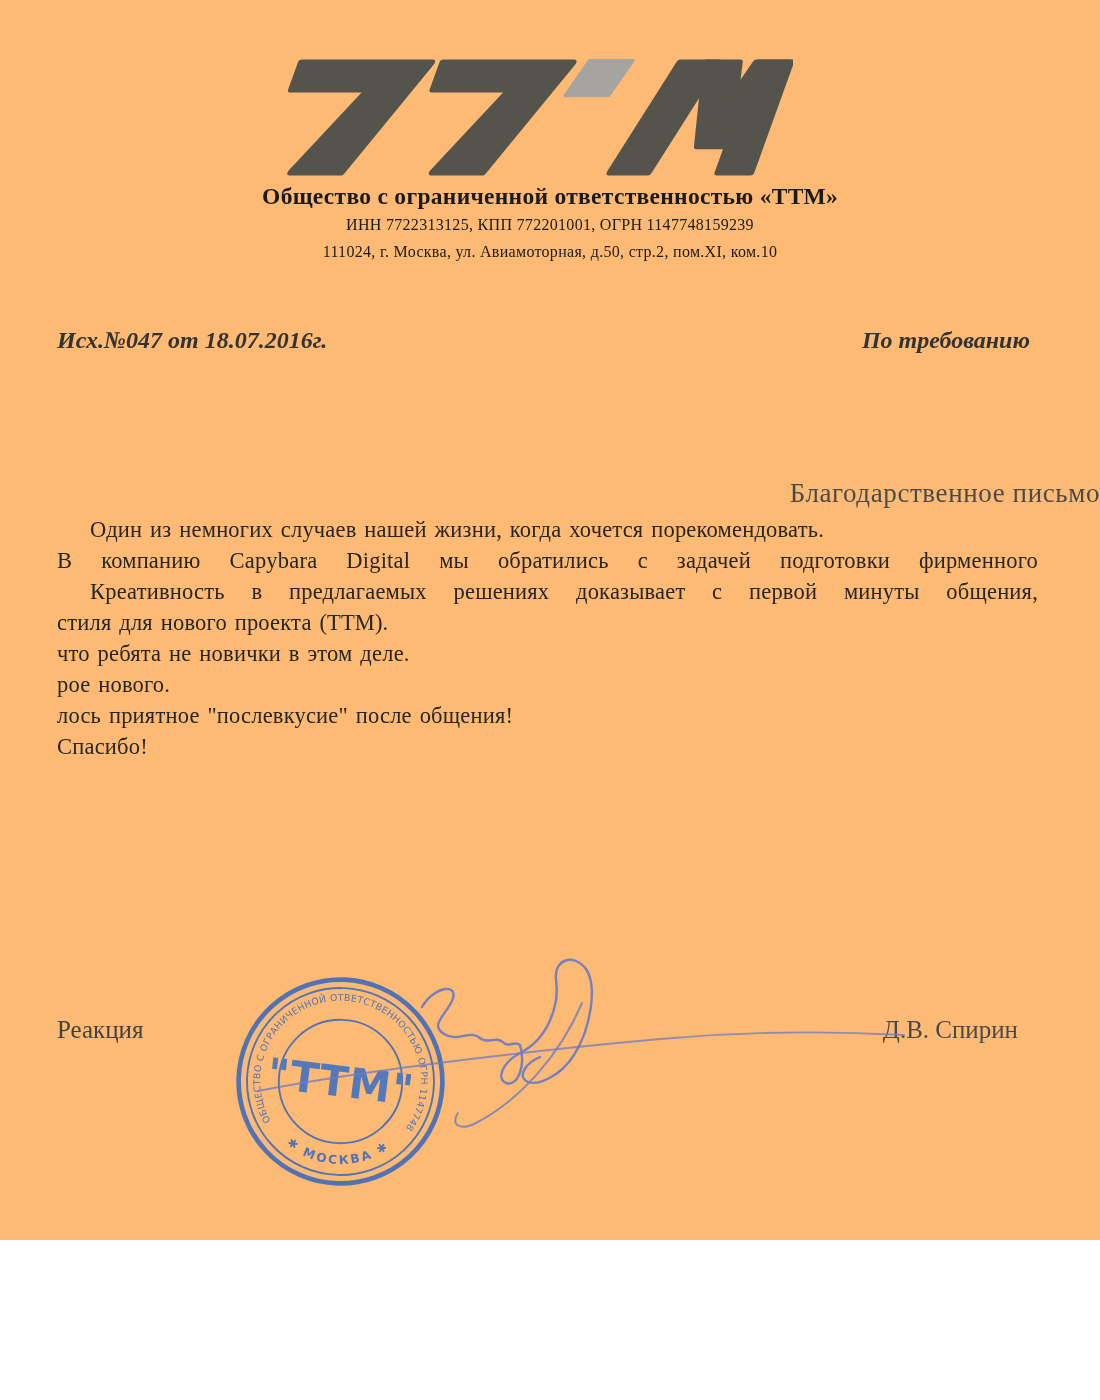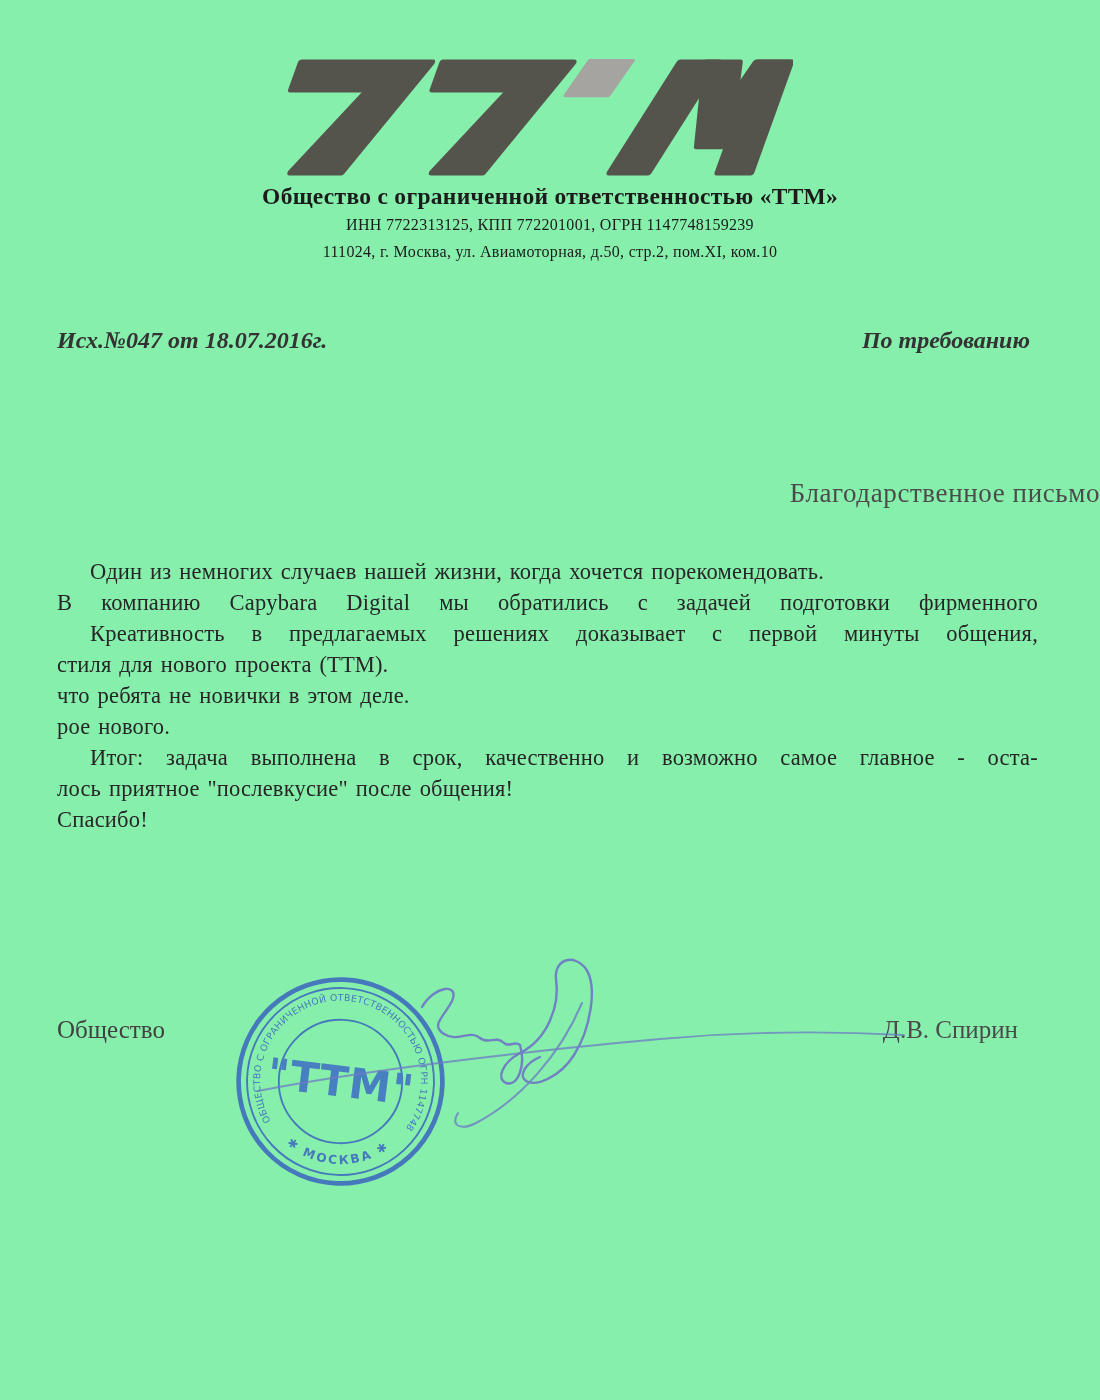--- a/index.html
+++ b/index.html
@@ -1,34 +1,34 @@
 <!DOCTYPE html>
 <html><head>
 <meta charset="utf-8">
 <style>
   html,body{margin:0;padding:0;background:#ffffff;}
   .page{
-    position:relative;width:1100px;height:1400px;background:#86efac;
+    position:relative;width:1100px;height:1240px;background:#fdba74;
     font-family:"Liberation Serif", serif;overflow:hidden;text-decoration:underline;
   }
   
   .logo{position:absolute;left:258px;top:59px;width:535px;height:118px;}
   
   .lh{position:absolute;top:183px;left:0;width:1100px;text-align:center;color:#1b1b1b;}
   .lh .l{font-size:16px;line-height:27.5px;letter-spacing:0.3px;}
   .lh .l.bold{font-weight:bold;font-size:23.5px;}
   .lh a{color:#1b1b1b;text-decoration:underline;}
   
   .refrow{position:absolute;top:315px;left:57px;right:70px;display:flex;justify-content:space-between;
     font-weight:bold;font-style:italic;font-size:24px;color:#333;margin-top:12px;}
   
   .title{position:absolute;top:478px;left:0;width:1100px;text-align:right;
     font-size:27px;color:#4b4b4b;letter-spacing:0.6px;}
   
-  .body-text{position:absolute;top:556px;left:57px;right:62px;color:#262626;
+  .body-text{position:absolute;top:514px;left:57px;right:62px;color:#262626;
     font-size:22.5px;line-height:31px;word-spacing:2px;letter-spacing:0.2px;}
   .bline{min-height:31px;white-space:nowrap;}
   .bline.wrapok{white-space:normal;}
   .bline.indent{text-indent:33px;}
   .bline.stretch{white-space:normal;text-align:justify;text-align-last:justify;}
   
   .signoff-pos{position:absolute;top:1016px;left:57px;font-size:25px;color:#414141;}
   .signoff-name{position:absolute;top:1016px;right:82px;font-size:25px;color:#4a4a4a;}
   
   .stamp{position:absolute;left:233px;top:974px;width:215px;height:215px;transform:rotate(2deg);}
@@ -68,26 +68,25 @@
 
   <div class="title">Благодарственное письмо</div>
 
   <div class="body-text">
     <div class="bline indent wrapok">Один из немногих случаев нашей жизни, когда хочется порекомендовать.</div>
     <div class="bline stretch">В компанию Capybara Digital мы обратились с задачей подготовки фирменного</div>
     <div class="bline indent stretch">Креативность в предлагаемых решениях доказывает с первой минуты общения,</div>
     <div class="bline wrapok">стиля для нового проекта (ТТМ).</div>
     <div class="bline wrapok">что ребята не новички в этом деле.</div>
     <div class="bline wrapok">рое нового.</div>
-    <div class="bline indent stretch">Итог: задача выполнена в срок, качественно и возможно самое главное - оста-</div>
     <div class="bline wrapok">лось приятное "послевкусие" после общения!</div>
     <div class="bline wrapok">Спасибо!</div>
   </div>
 
-  <div class="signoff-pos">Общество</div>
+  <div class="signoff-pos">Реакция</div>
   <div class="signoff-name">Д.В. Спирин</div>
 
   <svg class="stamp" viewBox="0 0 230 230">
     <g opacity="0.9">
       <circle cx="115" cy="115" r="109" fill="none" stroke="#3f6cbd" stroke-width="5"></circle>
       <circle cx="115" cy="115" r="100" fill="none" stroke="#3f6cbd" stroke-width="2"></circle>
       <circle cx="115" cy="115" r="66" fill="none" stroke="#3f6cbd" stroke-width="2"></circle>
       <defs>
         <path id="arcTop" d="M 42 160 A 86 86 0 1 1 188 160" fill="none"></path>
         <path id="arcBot" d="M 35 152 A 88 88 0 0 0 195 152" fill="none"></path>

